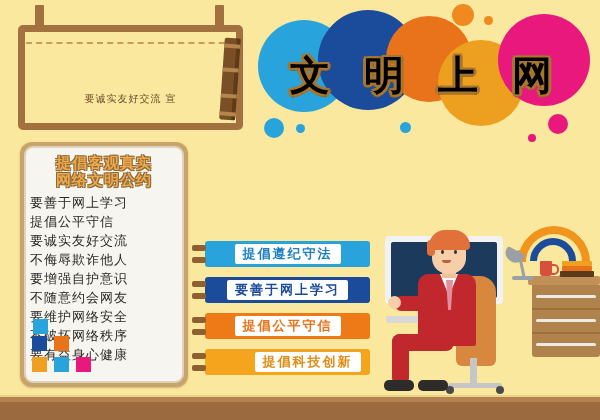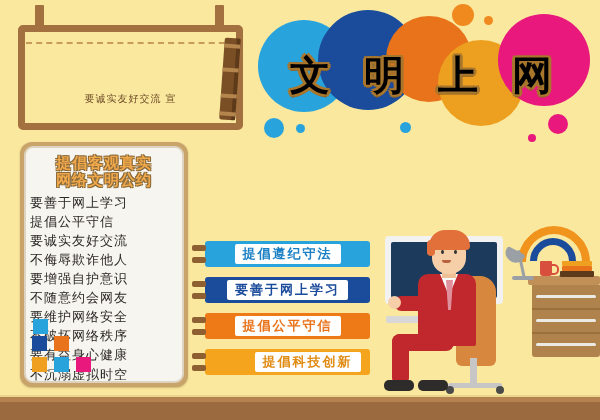--- a/index.html
+++ b/index.html
@@ -178,21 +178,20 @@
       <div class="card-lines">
         <div class="card-line">要善于网上学习</div>
         <div class="card-line">提倡公平守信</div>
         <div class="card-line">要诚实友好交流</div>
         <div class="card-line">不侮辱欺诈他人</div>
         <div class="card-line">要增强自护意识</div>
         <div class="card-line">不随意约会网友</div>
         <div class="card-line">要维护网络安全</div>
         <div class="card-line">不破坏网络秩序</div>
         <div class="card-line">要有益身心健康</div>
-        <div class="card-line">不沉溺虚拟时空</div>
       </div>
       <div class="swatches">
         <span class="sw" style="background:#29a3dc;display:block;margin-left:2px;"></span>
         <span class="sw" style="background:#1b4b9b;"></span>
         <span class="sw" style="background:#e8731a;"></span>
         <br>
         <span class="sw" style="background:#f0a021;"></span>
         <span class="sw" style="background:#29a3dc;"></span>
         <span class="sw" style="background:#e8187c;"></span>
       </div>

